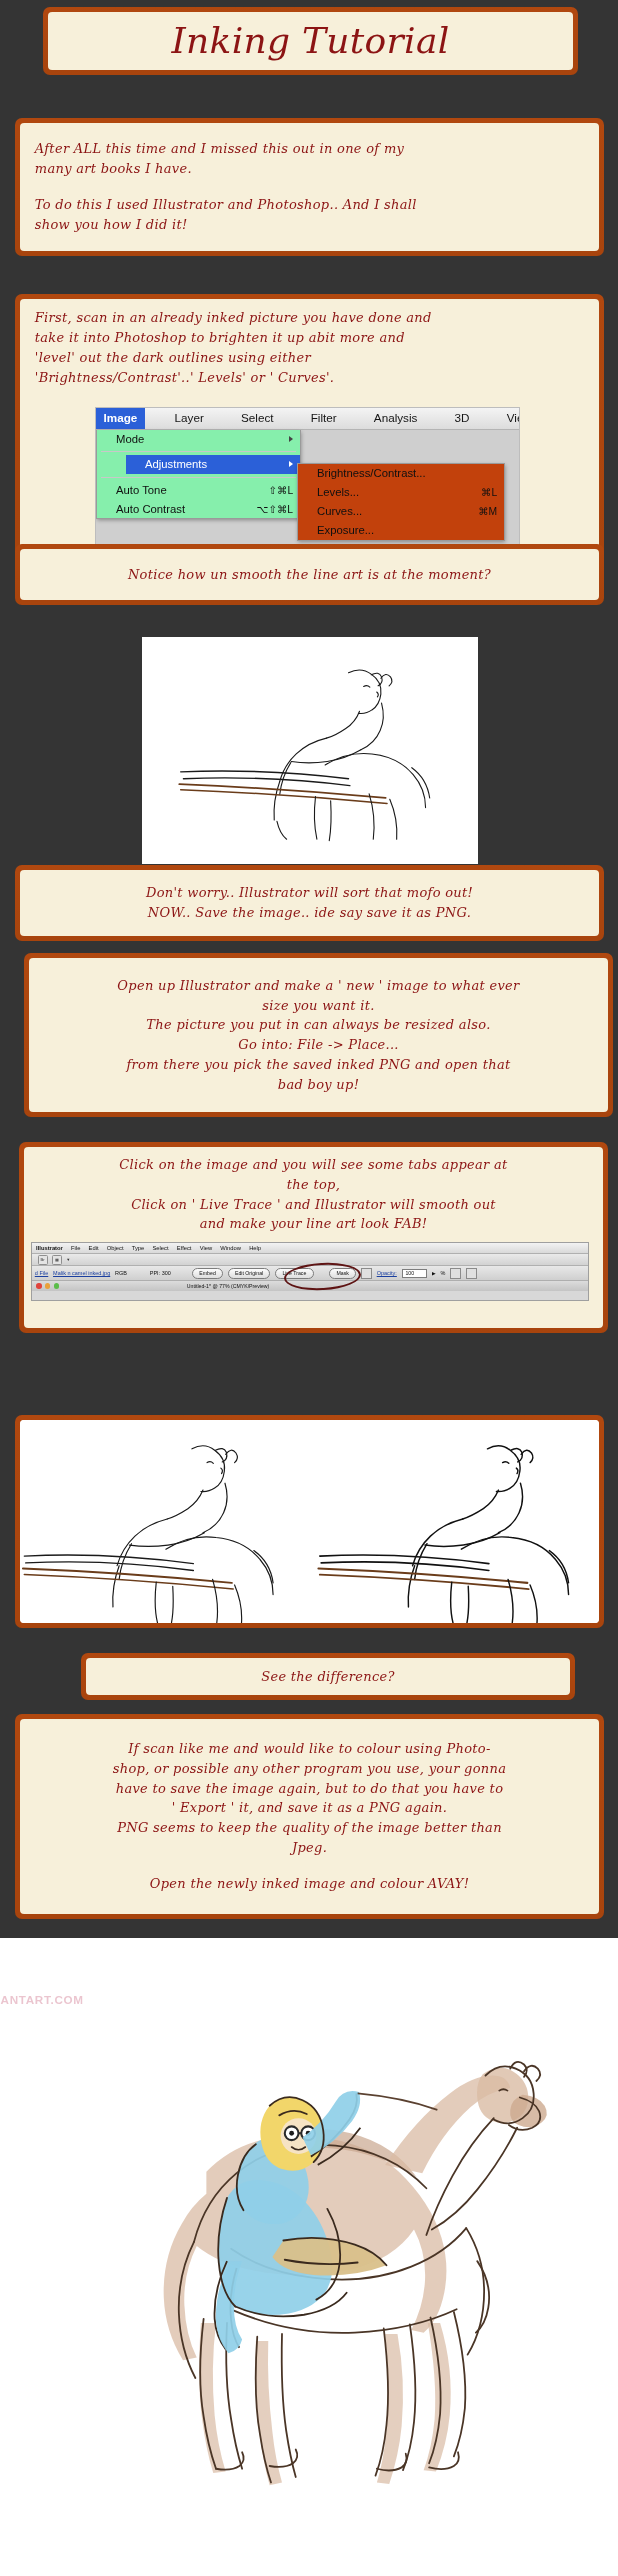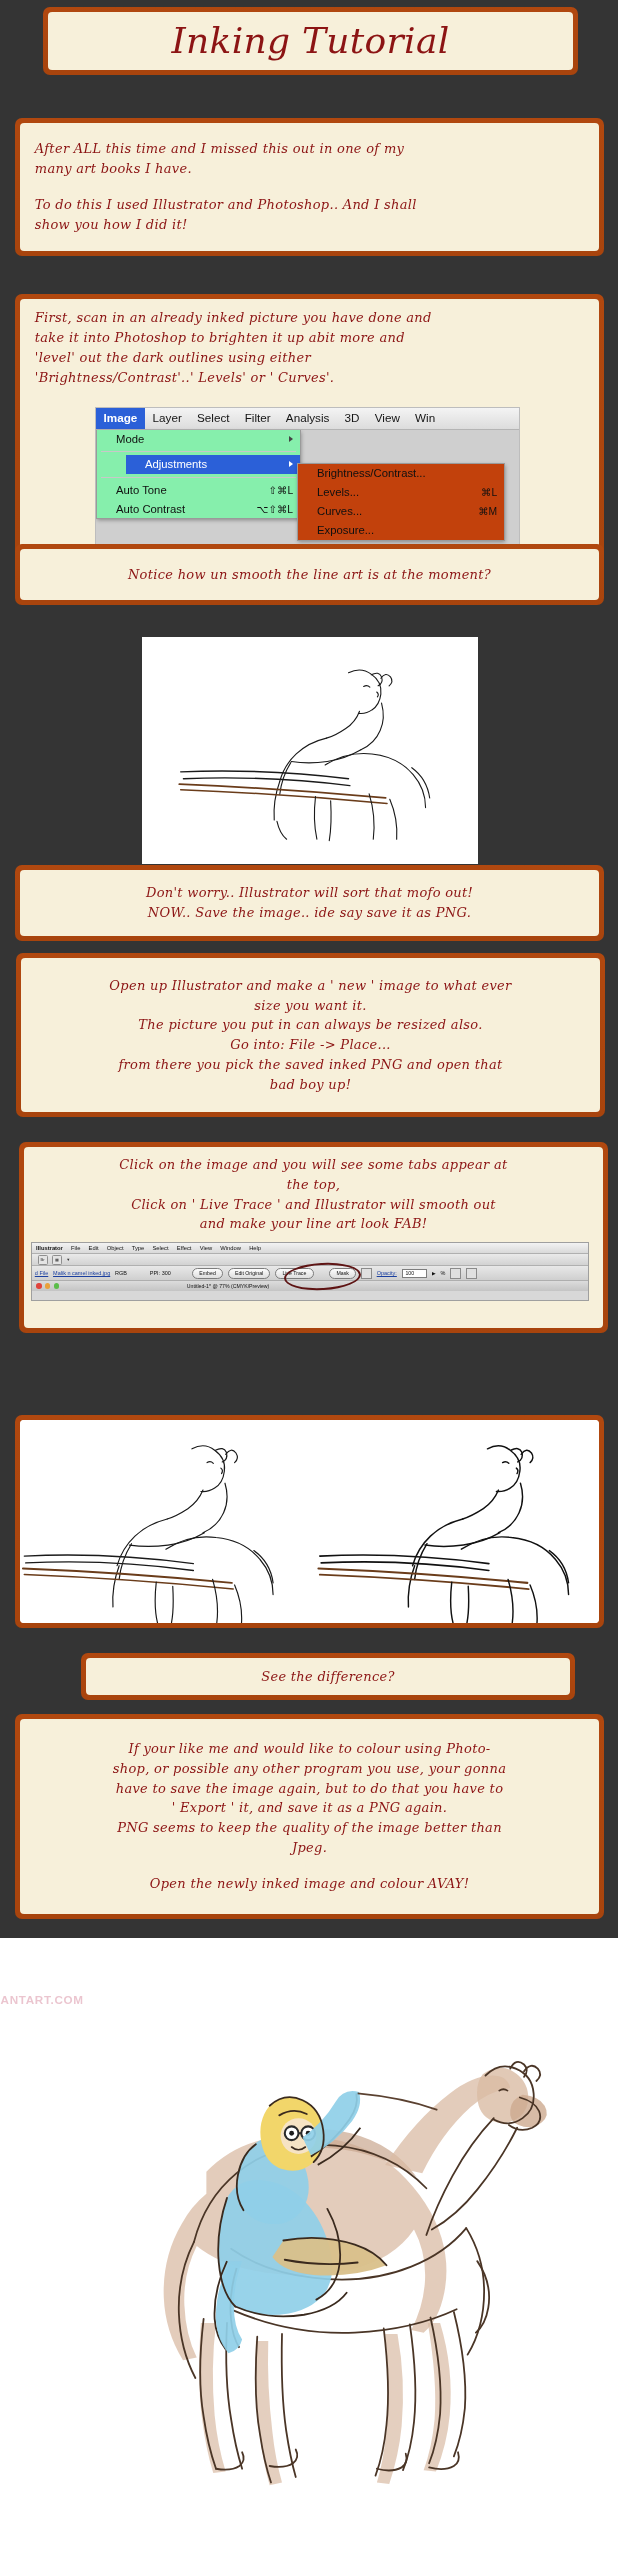--- a/index.html
+++ b/index.html
@@ -67,20 +67,21 @@
     overflow:hidden;
     border:0.7px solid #bdbdbd;
     box-sizing:border-box;
   }
   .ps-menubar{
     height:20.6px;
     display:flex;
     align-items:center;
     background:linear-gradient(180deg,#f4f4f4 0%,#dcdcdc 100%);
     border-bottom:0.7px solid #b4b4b4;
+    gap:22px;
   }
   .ps-menubar .mi{
     padding:0 7.6px;
     font-size:11.7px;
     color:#141414;
     line-height:20.6px;
     height:20.6px;
   }
   .ps-menubar .mi.sel{background:#2b60d8;color:#fff;font-weight:bold;}
   .ps-body{position:relative;height:calc(100% - 20.6px);background:#cfcfcf;}
@@ -297,21 +298,21 @@
 
   <div class="panel" style="left:15px; top:865px; width:589px; height:76px;">
     <div class="panel-inner">
       <div class="hand para center">
         <p>Don't worry.. Illustrator will sort that mofo out!</p>
         <p>NOW.. Save the image.. ide say save it as PNG.</p>
       </div>
     </div>
   </div>
 
-  <div class="panel" style="left:16px; top:953px; width:589px; height:164px;">
+  <div class="panel" style="left:24px; top:953px; width:589px; height:164px;">
     <div class="panel-inner">
       <div class="hand para center">
         <p>Open up Illustrator and make a ' new ' image to what ever</p>
         <p>size you want it.</p>
         <p>The picture you put in can always be resized also.</p>
         <p>Go into:   File -&gt; Place...</p>
         <p>from there you pick the saved inked PNG and open that</p>
         <p>bad boy up!</p>
       </div>
     </div>
@@ -437,21 +438,21 @@
 
   <div class="panel" style="left:81px; top:1653px; width:494px; height:47px;">
     <div class="panel-inner">
       <div class="hand para center">See the difference?</div>
     </div>
   </div>
 
   <div class="panel" style="left:15px; top:1714px; width:589px; height:205px;">
     <div class="panel-inner">
       <div class="hand para center">
-        <p>If your like me and would like to colour using Photo-</p>
+        <p>If scan like me and would like to colour using Photo-</p>
         <p>shop, or possible any other program you use, your gonna</p>
         <p>have to save the image again, but to do that you have to</p>
         <p>' Export ' it, and save it as a PNG again.</p>
         <p>PNG seems to keep the quality of the image better than</p>
         <p>Jpeg.</p>
         <p class="gap">Open the newly inked image and colour AVAY!</p>
       </div>
     </div>
   </div>
 

